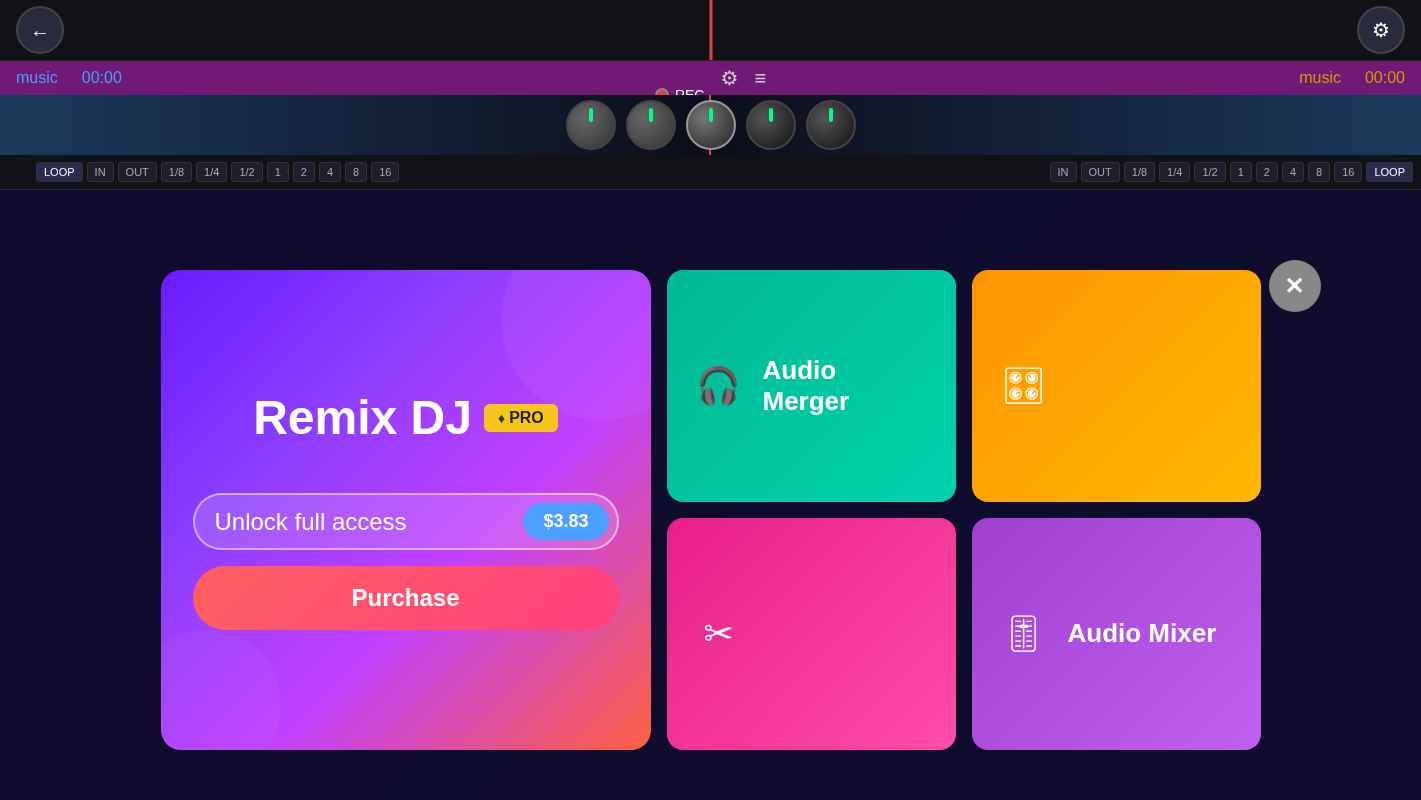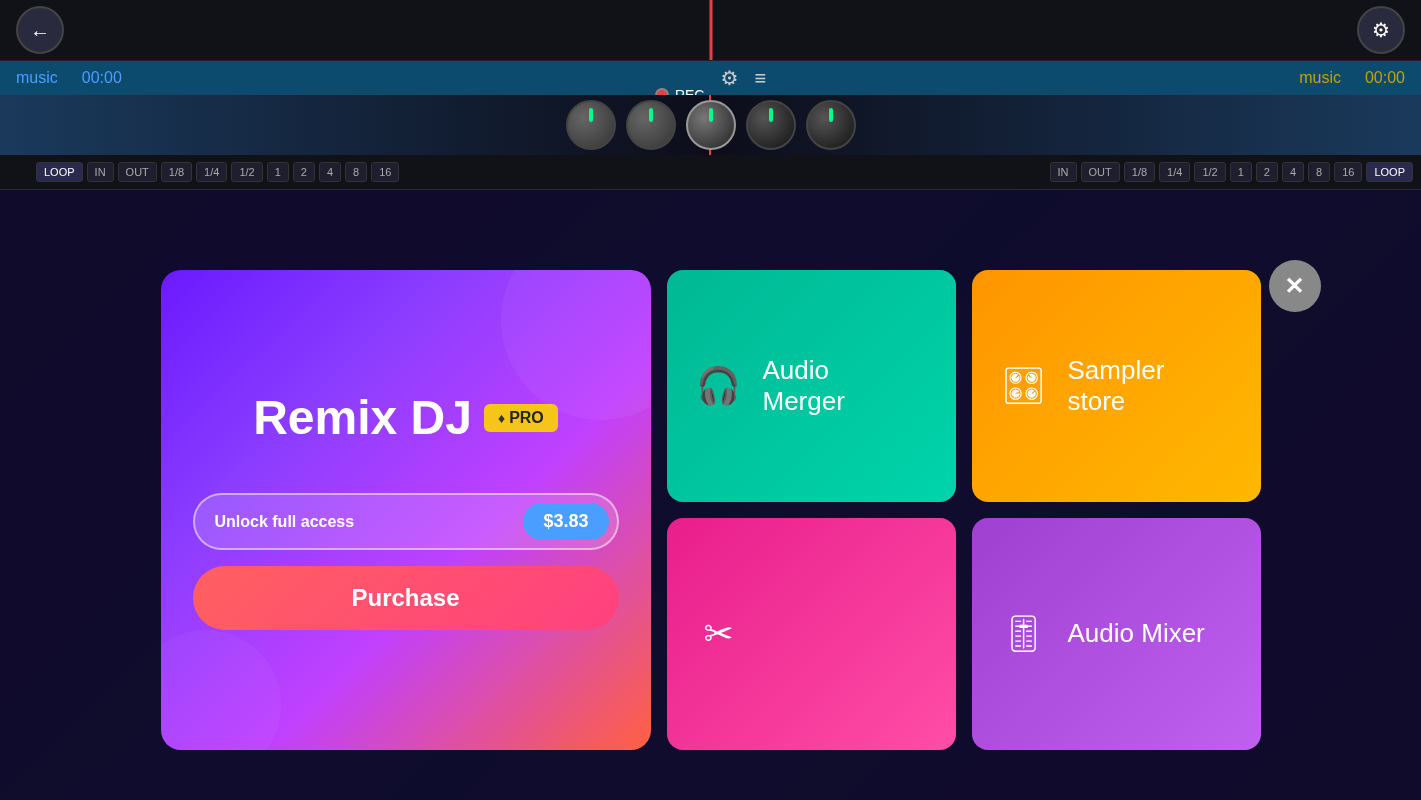--- a/index.html
+++ b/index.html
@@ -60,21 +60,21 @@
       width: 3px;
       height: 60px;
       background: #e84040;
       transform: translateX(-50%);
     }
 
     
     .music-row {
       width: 100%;
       height: 35px;
-      background: #0c4a6e;
+      background: #701a75;
       display: flex;
       align-items: center;
       justify-content: space-between;
       padding: 0 16px;
       border-top: 1px solid #222;
     }
     .music-label {
       color: #4a9eff;
       font-size: 16px;
     }
@@ -249,22 +249,21 @@
       border: 2px solid rgba(255,255,255,0.5);
       border-radius: 50px;
       display: flex;
       align-items: center;
       justify-content: space-between;
       padding: 8px 8px 8px 20px;
       margin-bottom: 16px;
     }
     .unlock-text {
       color: white;
-      font-size: 16px;
-      font-weight: bold;
+      font-size: 24px;
     }
     .price-badge {
       background: #4a9eff;
       color: white;
       font-size: 18px;
       font-weight: bold;
       padding: 8px 20px;
       border-radius: 50px;
     }
     .purchase-btn {
@@ -316,21 +315,21 @@
 
     .grid-icon {
       color: white;
       font-size: 36px;
       min-width: 48px;
       text-align: center;
     }
     .grid-label {
       color: white;
       font-size: 26px;
-      font-weight: 400;
+      font-weight: 700;
       line-height: 1.2;
     }
     .knob {
       width: 50px;
       height: 50px;
       border-radius: 50%;
       background: radial-gradient(circle at 35% 35%, #555, #222);
       border: 2px solid #444;
       position: relative;
     }
@@ -445,21 +444,20 @@
 
       <div class="right-grid">
 
         <div class="grid-card teal">
           <div class="grid-icon">🎧</div>
           <div class="grid-label">Audio<br>Merger</div>
         </div>
 
         <div class="grid-card orange">
           <div class="grid-icon">🎛</div>
-          <div class="grid-label">Sampler<br>store</div>
         </div>
 
         <div class="grid-card pink">
           <div class="grid-icon">✂</div>
         </div>
 
         <div class="grid-card purple">
           <div class="grid-icon">🎚</div>
           <div class="grid-label">Audio Mixer</div>
         </div>

